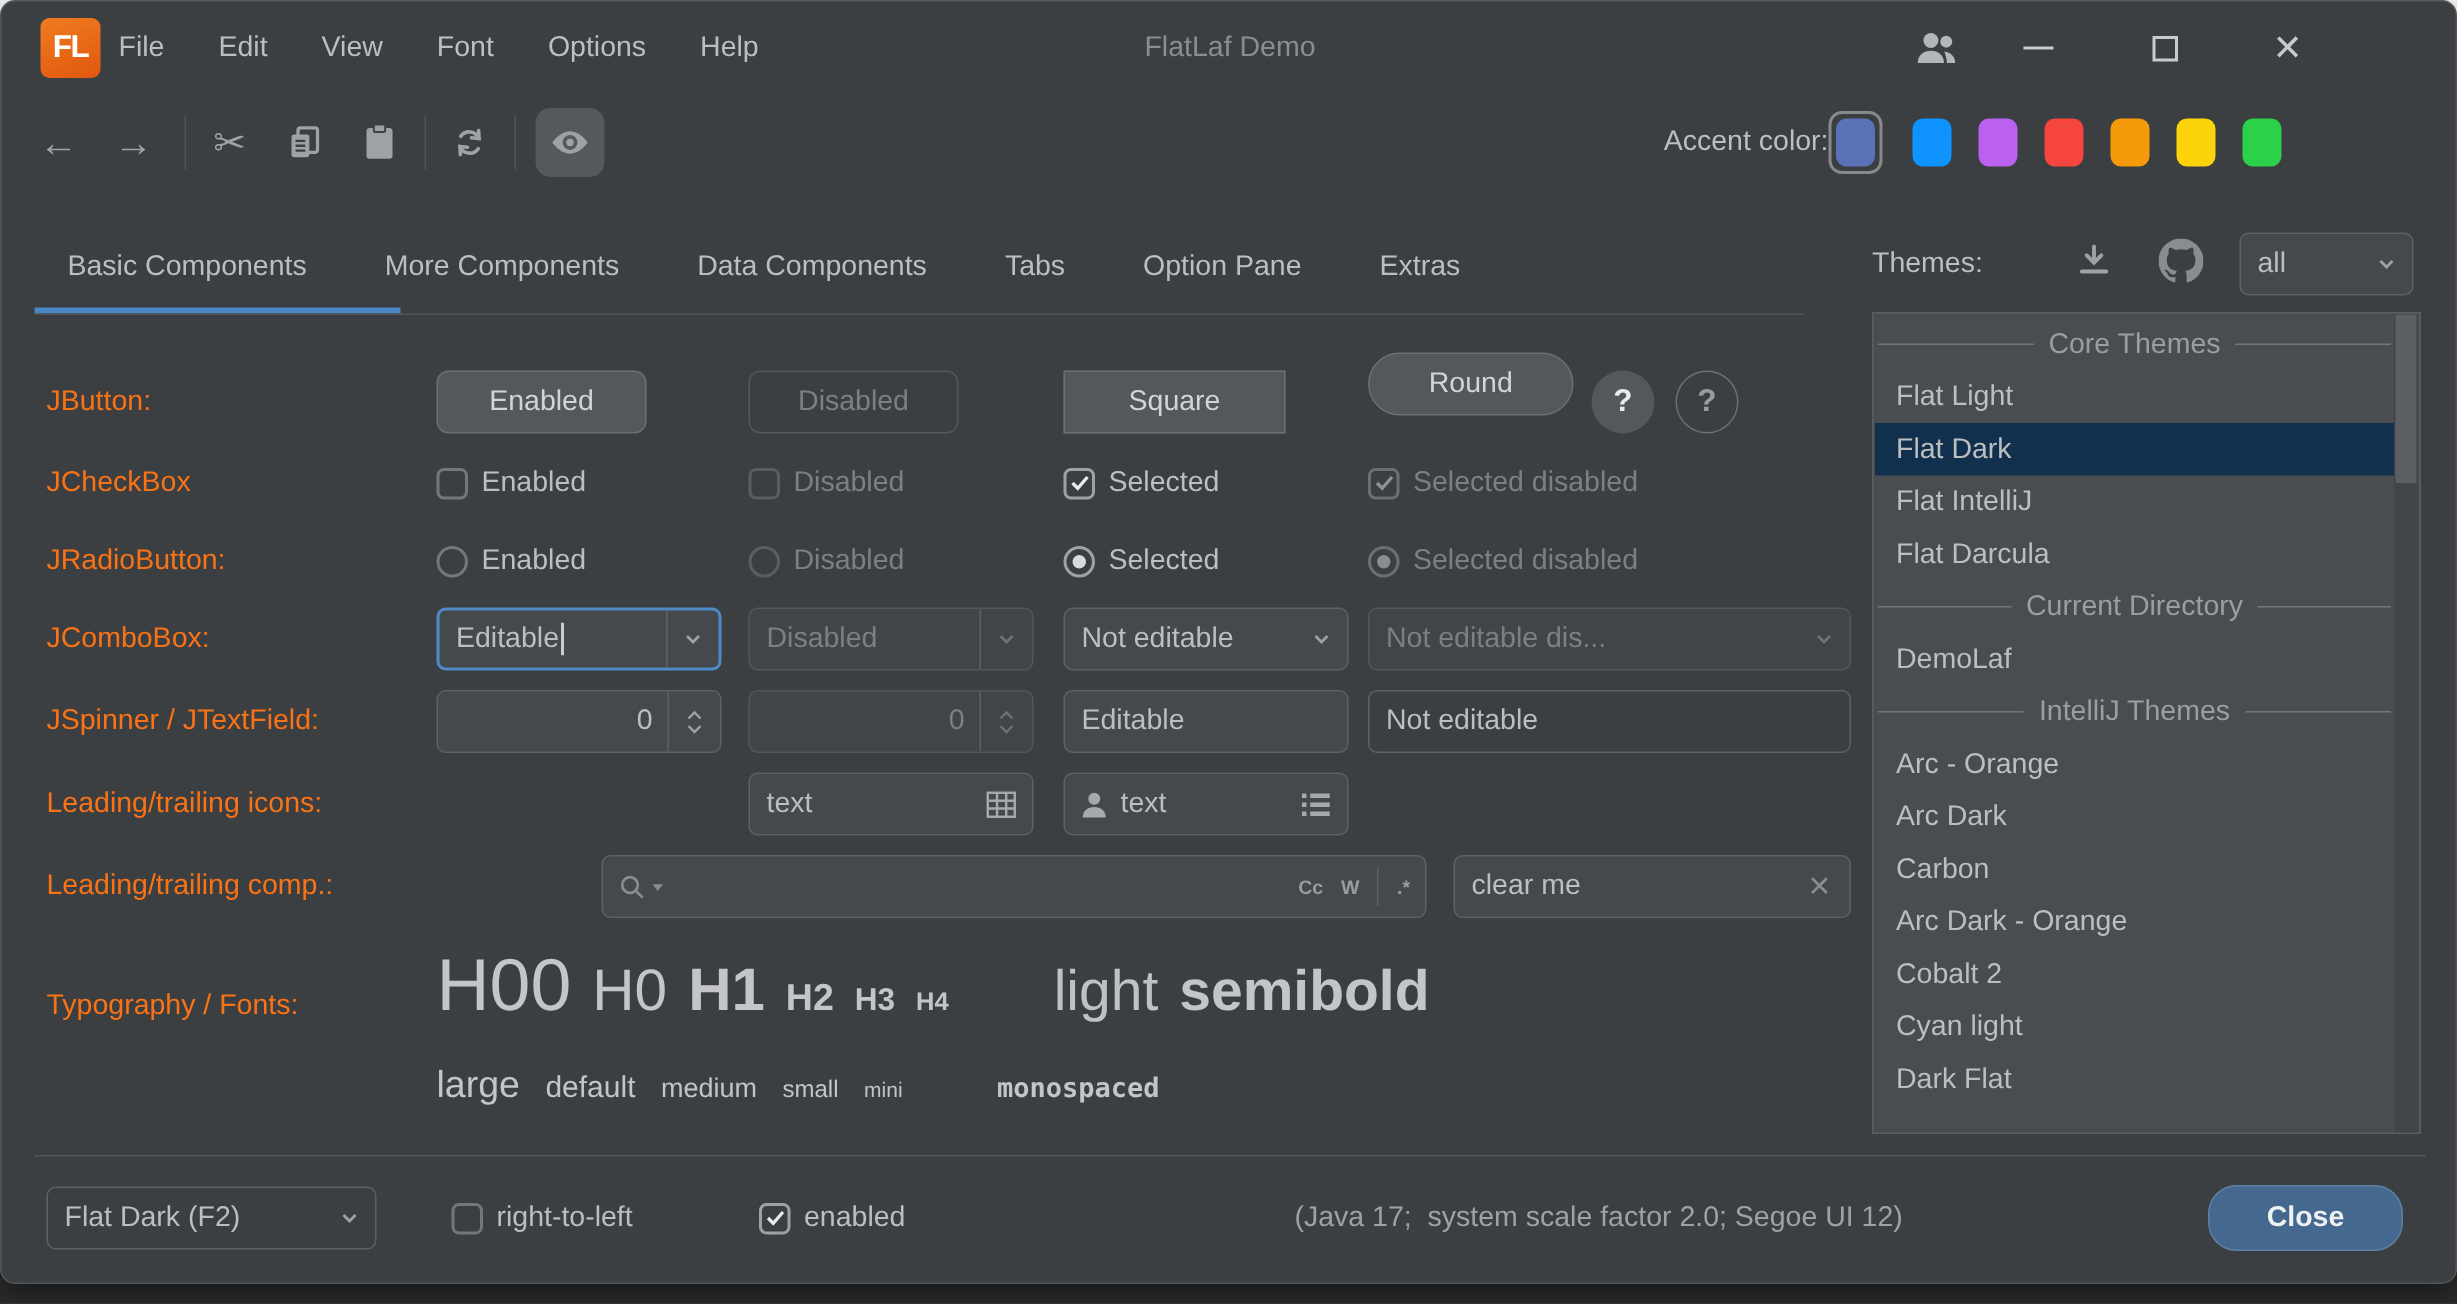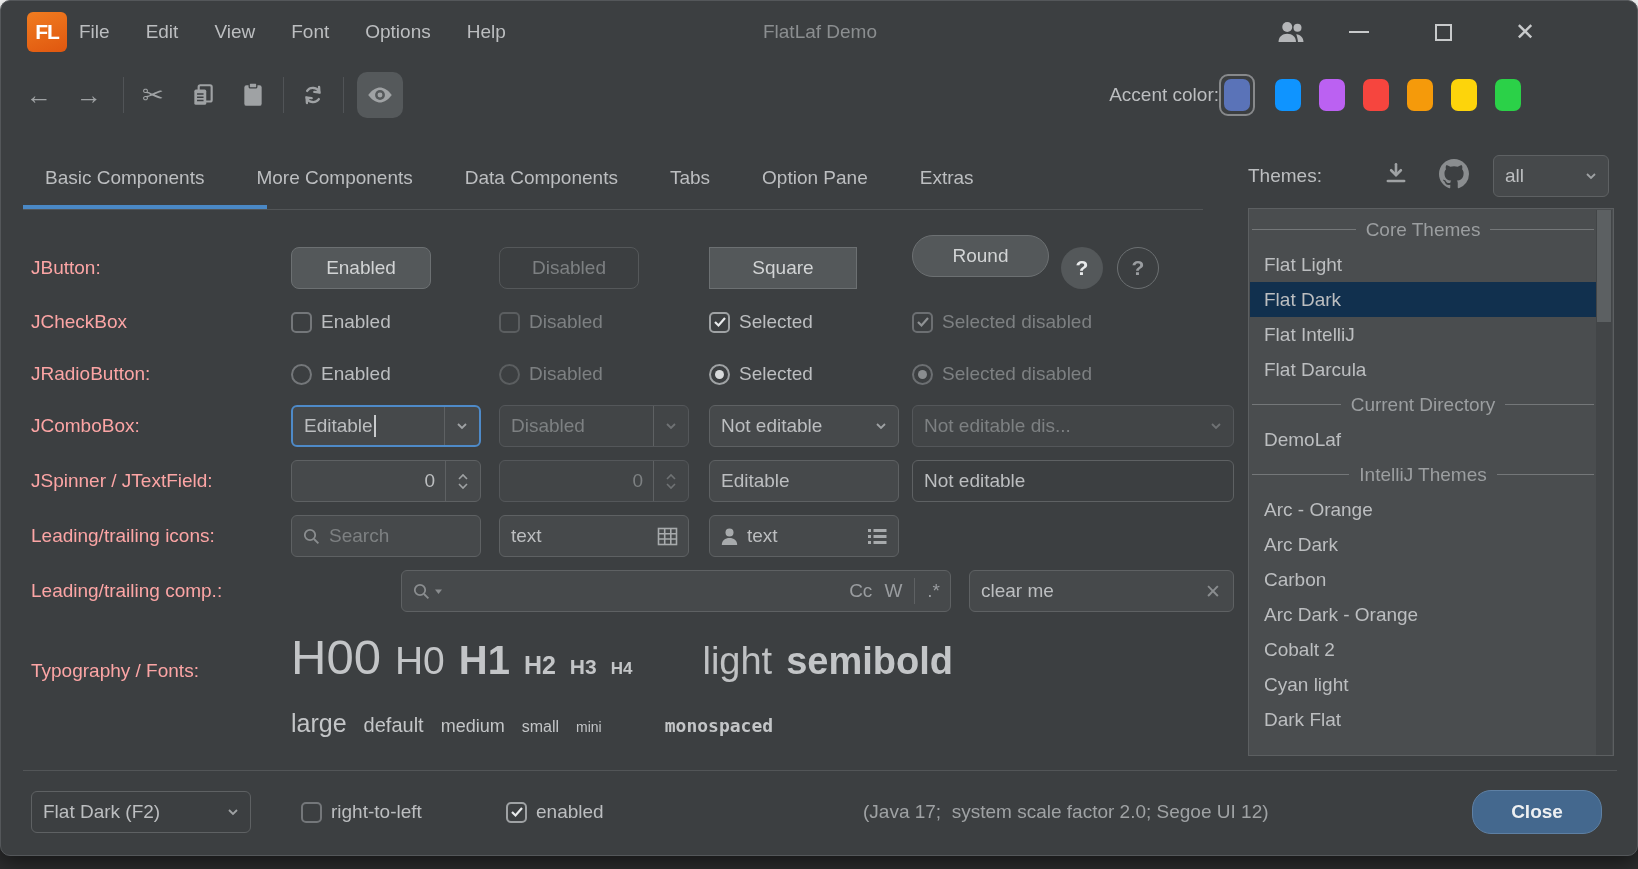--- a/index.html
+++ b/index.html
@@ -87,21 +87,21 @@
   .cb.dim{border-color:#5b5e60;}
   .cb.checked.dim{border-color:#6c6f72;}
   .rb{width:21px;height:21px;border:2px solid #74777a;border-radius:50%;box-sizing:border-box;
     display:flex;align-items:center;justify-content:center;flex:none;}
   .rb.dim{border-color:#5b5e60;}
   .rb.sel{border-color:#9fa2a4;}
   .rb.sel::after{content:"";width:9px;height:9px;border-radius:50%;background:#d8dadb;}
   .rb.sel.dim{border-color:#6c6f72;}
   .rb.sel.dim::after{background:#8a8d8f;}
 
-  .row-label{position:absolute;left:30px;font-size:19px;color:#fca5a5;white-space:nowrap;}
+  .row-label{position:absolute;left:30px;font-size:19px;color:#f97316;white-space:nowrap;}
 
   
   #theme-list{left:1247px;top:207px;width:366px;height:548px;background:#4a4d4f;
     border:1px solid #5c5f61;box-sizing:border-box;overflow:hidden;}
   #tl-rows{position:absolute;left:1px;top:3px;right:17px;}
   .tl-item{height:35px;line-height:35px;padding-left:14px;font-size:19px;color:#bcbec0;white-space:nowrap;}
   .tl-item.selected{background:#11304e;}
   .tl-sep{display:flex;align-items:center;height:35px;padding:0 2px;gap:10px;
     color:#9b9ea0;font-size:19px;white-space:nowrap;}
   .tl-sep::before,.tl-sep::after{content:"";flex:1;border-top:1px solid #747779;}
@@ -403,29 +403,20 @@
     </span>
   </div>
   <div class="field" style="left:708px;top:459px;width:190px;">
     <span class="fpad">Editable</span>
   </div>
   <div class="field plain" style="left:911px;top:459px;width:322px;">
     <span class="fpad">Not editable</span>
   </div>
 
   <div class="row-label" style="top:514px;line-height:42px;">Leading/trailing icons:</div>
-  <div class="field" style="left:290px;top:514px;width:190px;">
-    <span style="padding-left:10px;display:flex;align-items:center;">
-      <svg width="19" height="19" viewBox="0 0 19 19" fill="none" stroke="#8a8d8f" stroke-width="1.8">
-        <circle cx="8" cy="8" r="5.2"></circle>
-          <path d="M12 12l4.4 4.4"></path>
-      </svg>
-    </span>
-    <span class="fpad dimtxt" style="padding-left:8px;">Search</span>
-  </div>
   <div class="field" style="left:498px;top:514px;width:190px;">
     <span class="fpad">text</span>
     <span style="padding-right:10px;display:flex;">
       <svg width="21" height="19" viewBox="0 0 21 19" fill="none" stroke="#a7aaac" stroke-width="1.6">
         <rect x="1.5" y="1.5" width="18" height="16"></rect>
           <path d="M1.5 6.8h18M1.5 12h18M7.7 1.5v16M13.8 1.5v16"></path>
       </svg>
     </span>
   </div>
   <div class="field" style="left:708px;top:514px;width:190px;">
@@ -453,21 +444,21 @@
     <span style="padding-left:10px;display:flex;align-items:center;gap:3px;">
       <svg width="19" height="19" viewBox="0 0 19 19" fill="none" stroke="#8a8d8f" stroke-width="1.8">
         <circle cx="8" cy="8" r="5.2"></circle>
           <path d="M12 12l4.4 4.4"></path>
       </svg>
       <svg width="9" height="7" viewBox="0 0 9 7">
           <polygon points="1,1.5 8,1.5 4.5,6" fill="#8a8d8f"></polygon>
         </svg>
     </span>
     <span style="flex:1;"></span>
-    <span style="display:flex;align-items:center;gap:12px;padding-right:10px;color:#9a9da0;font-size:19px;font-weight:normal;text-align:center;">
+    <span style="display:flex;align-items:center;gap:12px;padding-right:10px;color:#9a9da0;font-size:13px;font-weight:bold;text-align:center;">
       <span>Cc</span>
       <span>W</span>
       <span style="width:1px;height:26px;background:#5e6163;"></span>
       <span>.*</span>
     </span>
   </div>
   <div class="field" style="left:968px;top:569px;width:265px;">
     <span class="fpad">clear me</span>
     <span style="padding-right:12px;color:#8a8d8f;font-size:19px;">✕</span>
   </div>

